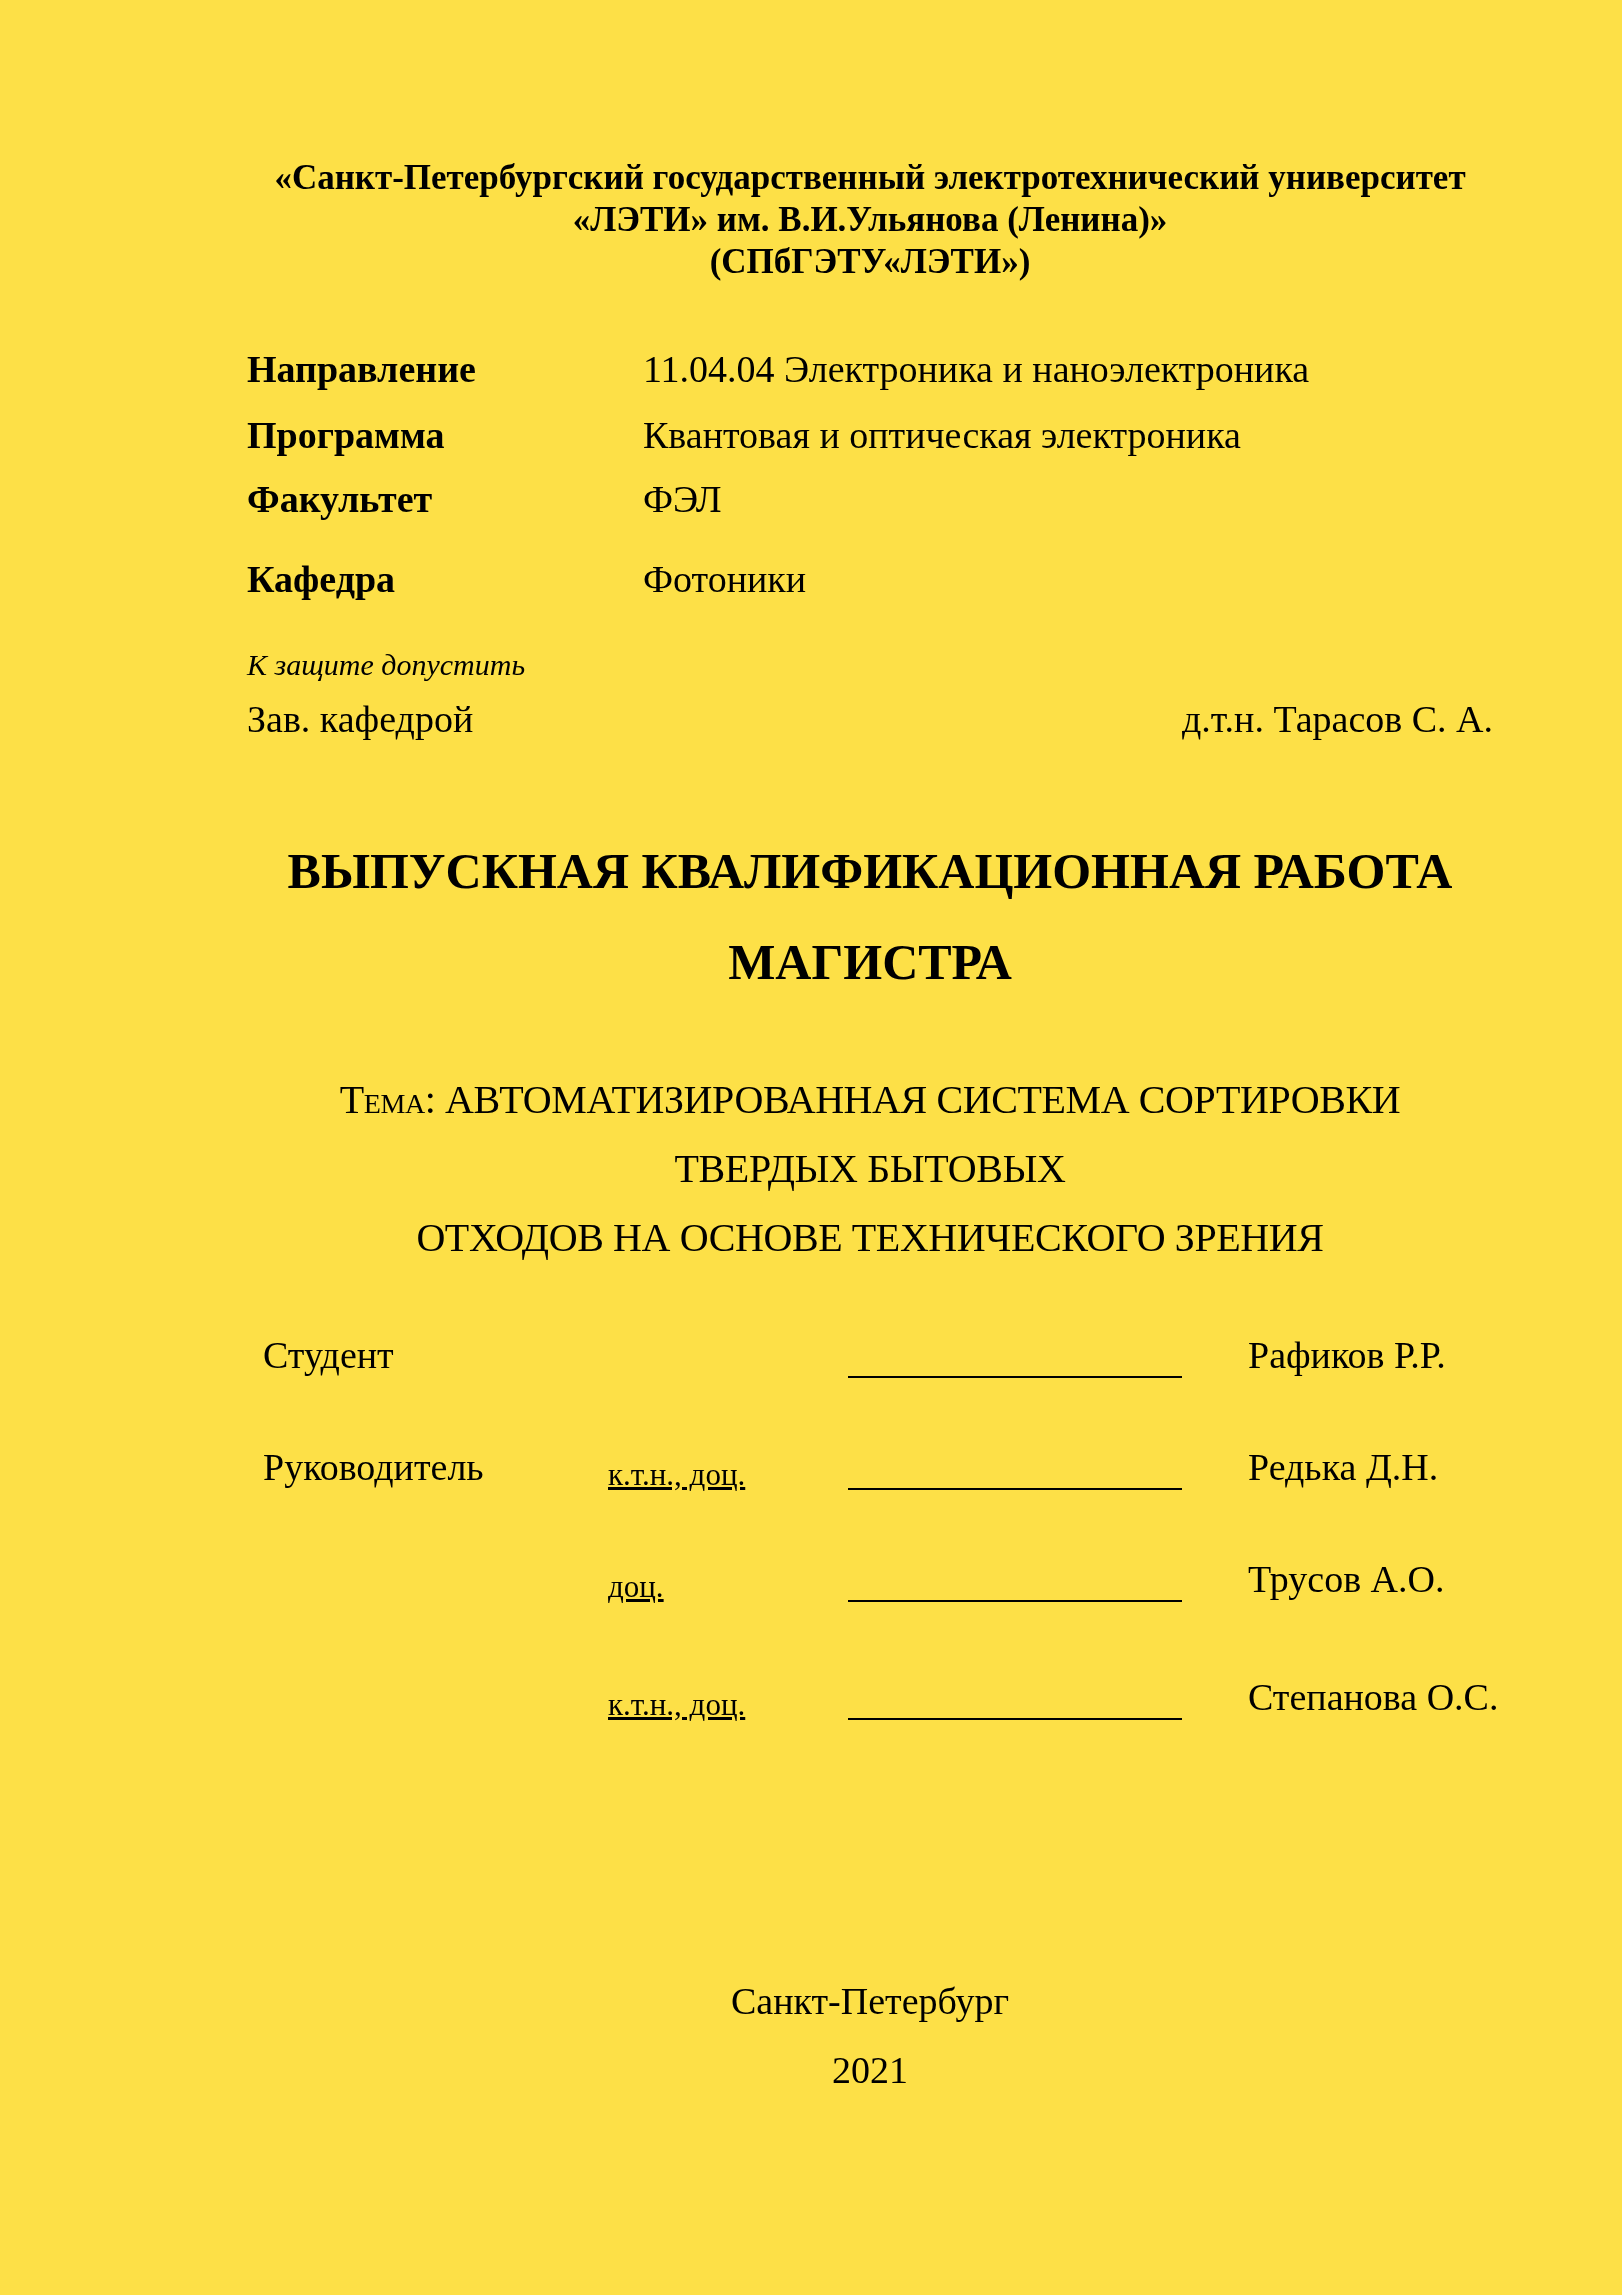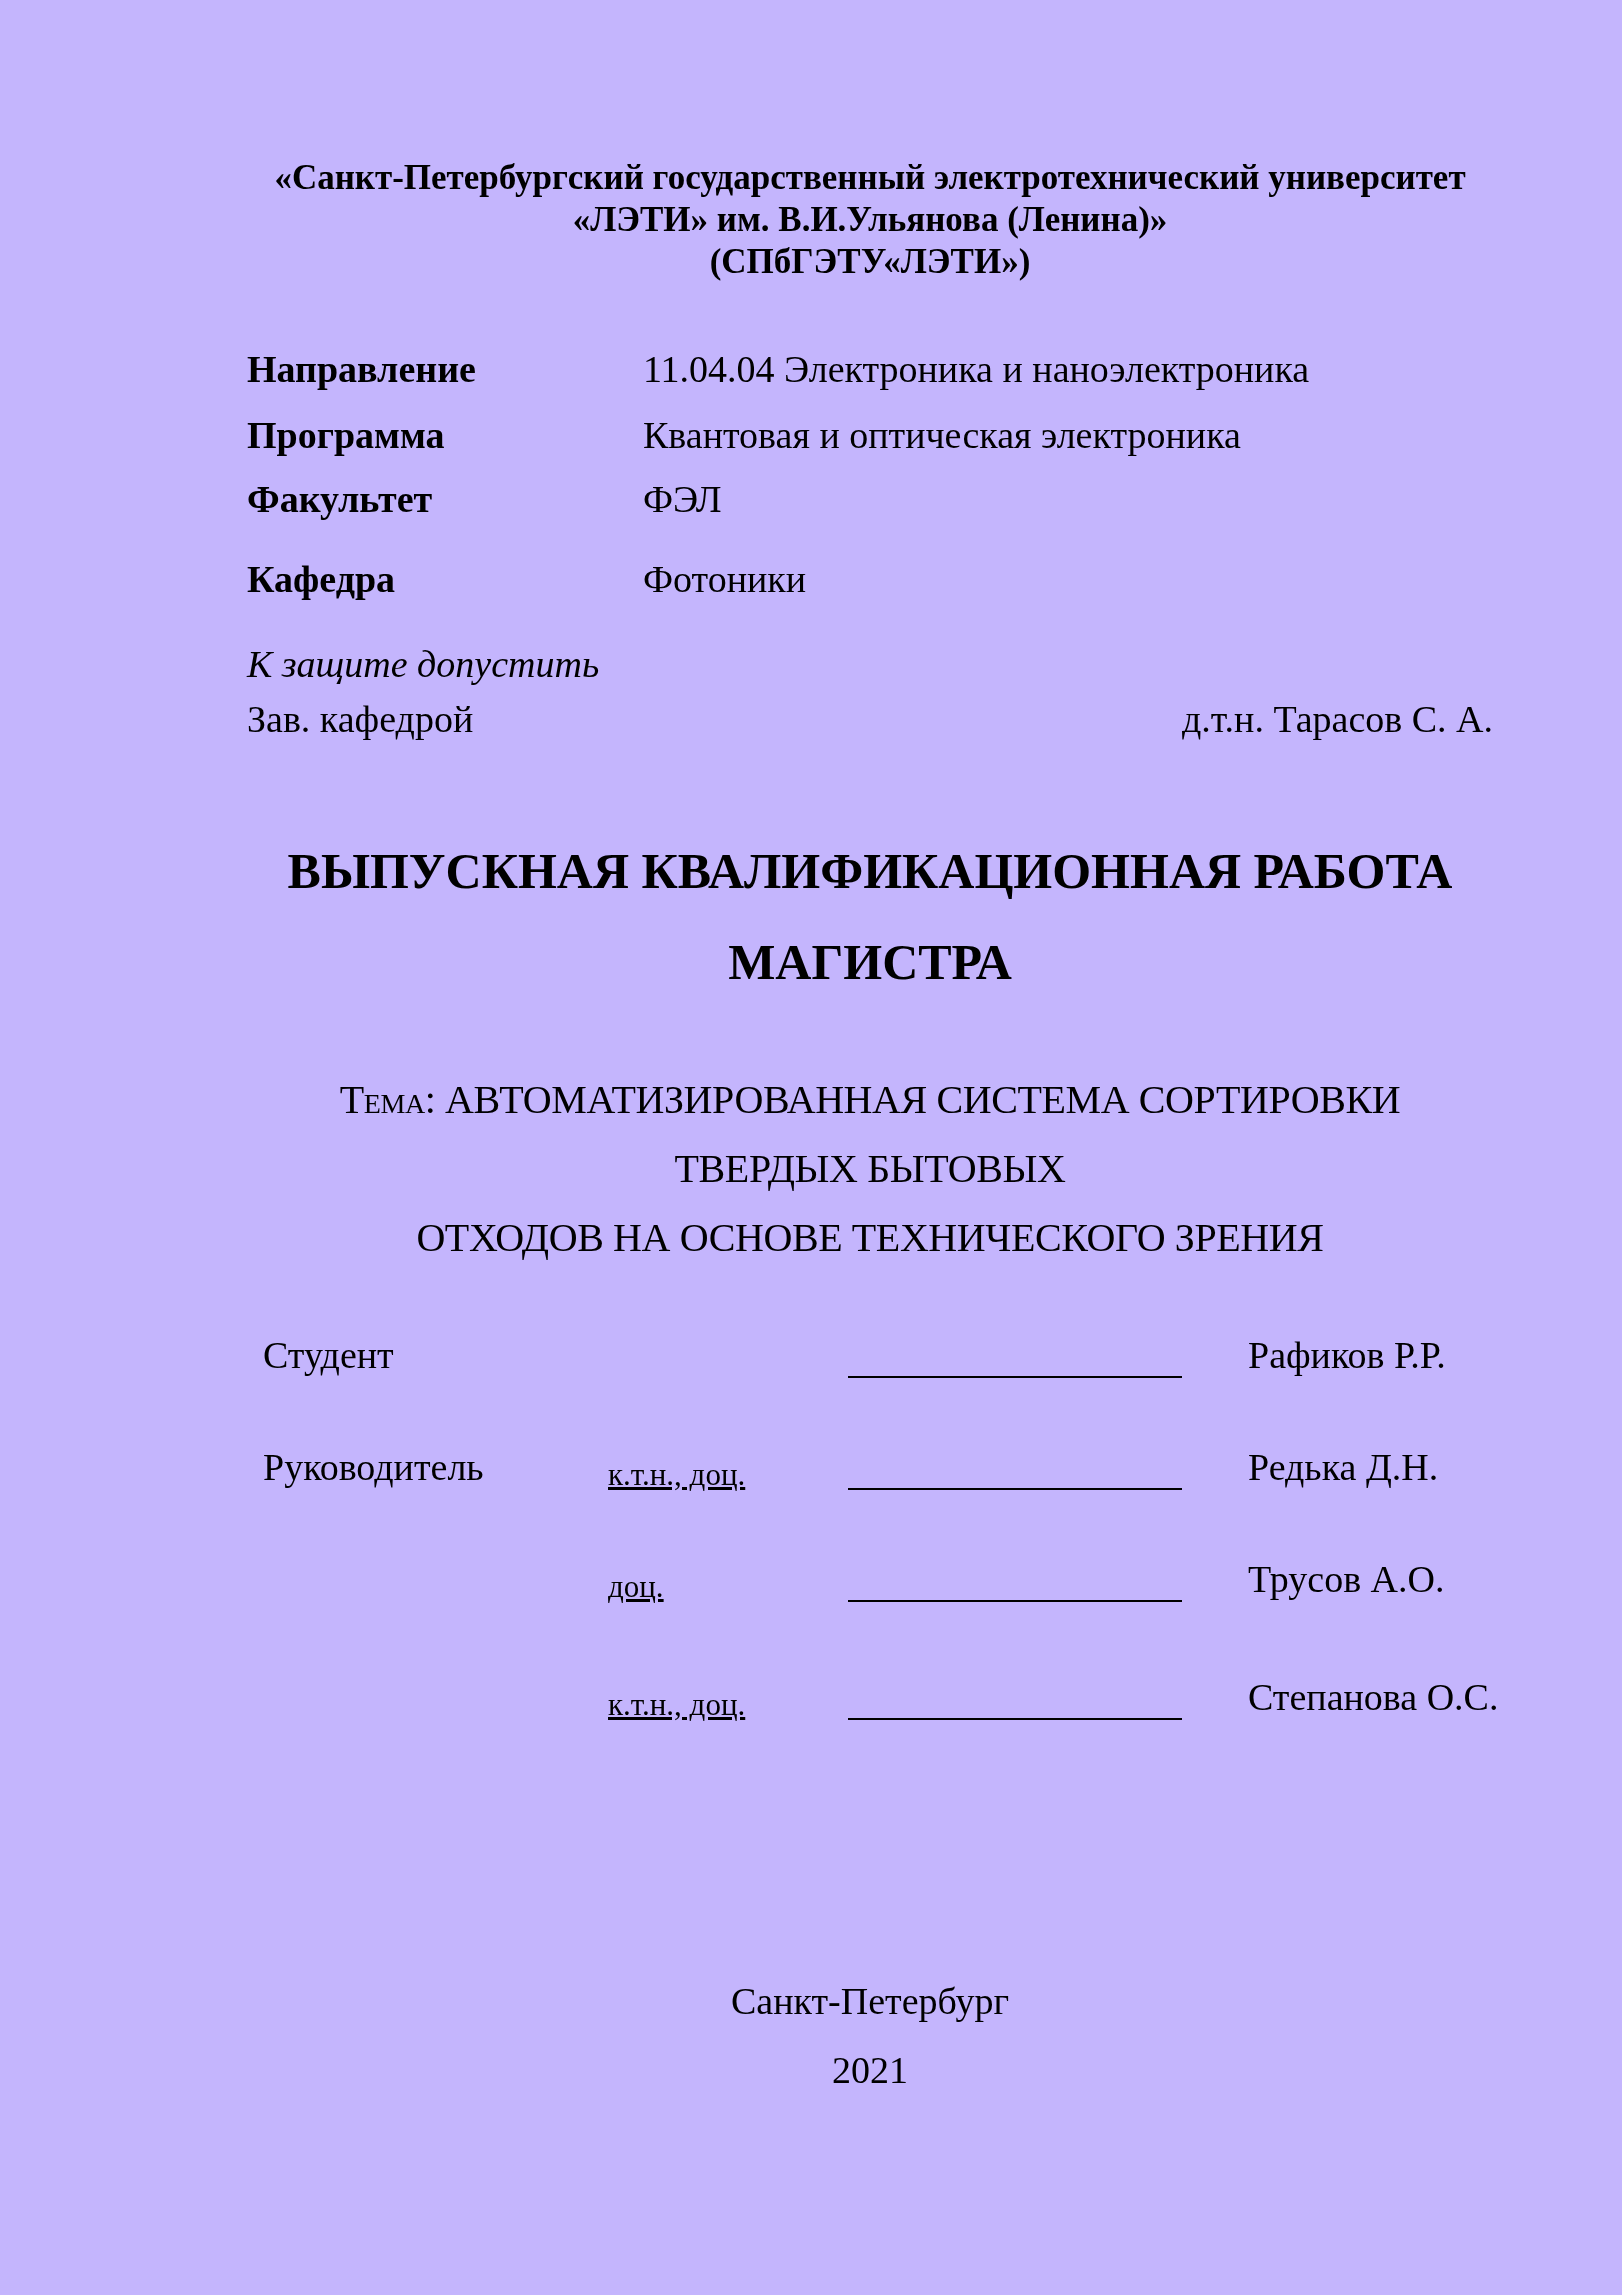--- a/index.html
+++ b/index.html
@@ -4,21 +4,21 @@
 <style>
   html, body {
     margin: 0;
     padding: 0;
     background: #ffffff;
   }
   .page {
     position: relative;
     width: 1623px;
     height: 2295px;
-    background: #c4b5fd;
+    background: #fde047;
     color: #000000;
     font-family: "Liberation Serif", "DejaVu Serif", serif;
     overflow: hidden;
   }
   .block {
     position: absolute;
     left: 247px;
     width: 1246px;
   }
   
@@ -46,21 +46,21 @@
     font-weight: bold;
   }
   .field-value {
     position: absolute;
     left: 396px;
   }
   
   .admission-note {
     top: 644px;
     font-style: italic;
-    font-size: 38px;
+    font-size: 30px;
     line-height: 41px;
   }
   .head-row {
     top: 699px;
     display: flex;
     justify-content: space-between;
     font-size: 38px;
     line-height: 41px;
     white-space: nowrap;
   }

